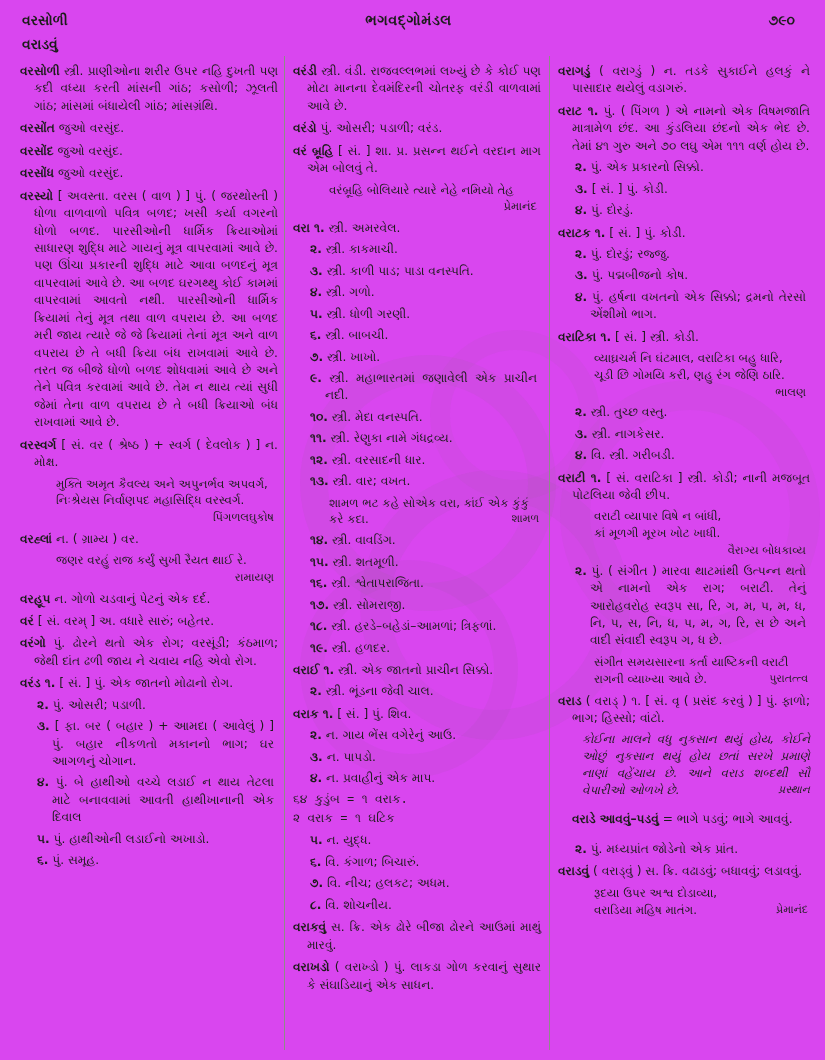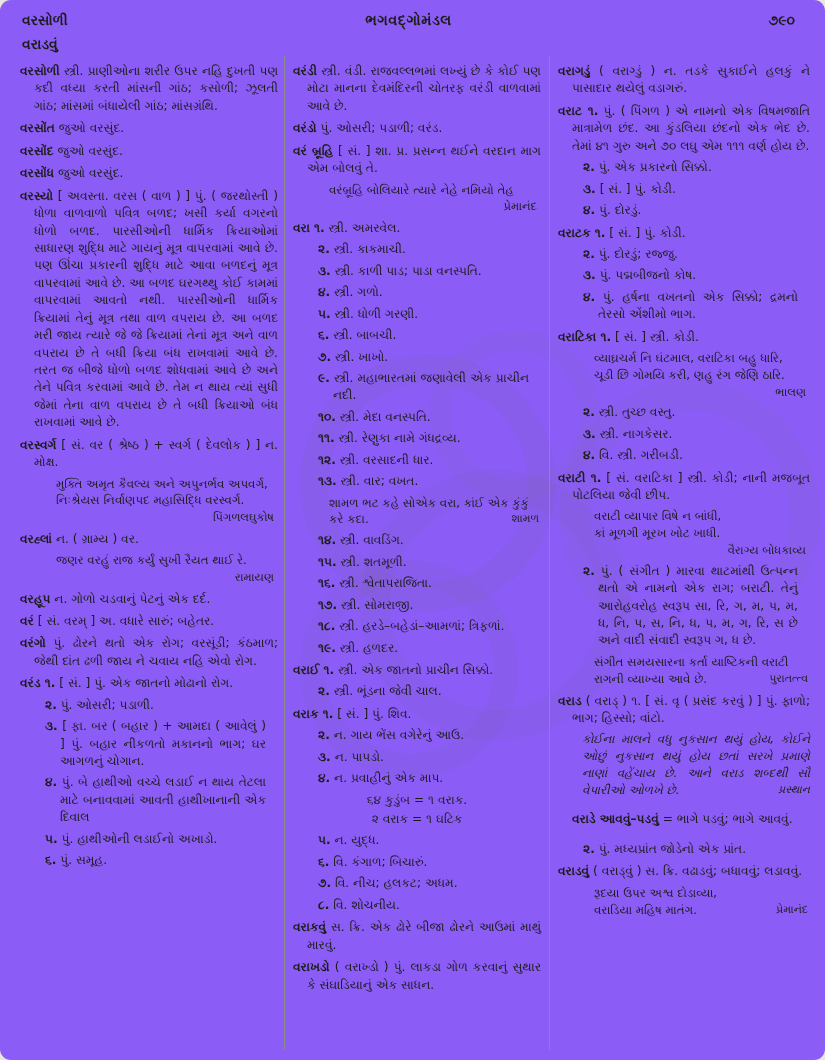--- a/index.html
+++ b/index.html
@@ -1,44 +1,43 @@
 <!DOCTYPE html>
 <html><head>
 <meta charset="utf-8">
 <style>
   html,body{margin:0;padding:0;background:#e8e6e0;}
   .page{
     position:relative;width:825px;height:1060px;margin:0 auto;
-    background:#8b5cf6;color:#1c1c1a;overflow:hidden;
+    background:#d946ef;color:#1c1c1a;overflow:hidden;
     font-family:"DejaVu Sans","Liberation Sans",sans-serif;
-    border-radius:11px;
   }
   
   .hdr-left{position:absolute;left:22px;top:12px;font-weight:bold;font-size:14px;}
   .hdr-left2{position:absolute;left:22px;top:36px;font-weight:bold;font-size:14px;}
   .hdr-title{position:absolute;left:0;right:8px;top:12px;text-align:center;font-weight:bold;font-size:14.5px;letter-spacing:.5px;}
   .hdr-page{position:absolute;right:30px;top:12px;font-weight:bold;font-size:14px;}
   
   .divider{position:absolute;top:56px;bottom:10px;width:1px;background:#8d8d88;}
   .div1{left:284px;}
   .div2{left:549px;}
   
   .col{position:absolute;top:58px;font-size:12.2px;line-height:1.43;text-align:justify;}
   .col1{left:20px;width:258px;}
   .col2{left:293px;width:248px;}
   .col3{left:558px;width:252px;}
   .entry{margin:5px 0 4px;padding-left:14px;text-indent:-14px;}
   .head{font-weight:bold;}
-  .sense{margin:4px 12px;padding-left:28px;text-indent:-15px;}
+  .sense{margin:4px 4px;padding-left:28px;text-indent:-15px;}
   .num{font-weight:bold;}
   .verse{margin:2px 0 4px 0;padding-left:36px;text-align:left;font-size:11.8px;}
   .vline{padding-right:2px;}
   .vattr{text-align:right;padding-right:4px;font-size:11.5px;}
   .vattr-inline{float:right;font-size:11px;}
-  .formula{margin:2px 0;text-align:center;text-indent:0;}
+  .formula{margin:2px 0;text-align:left;text-indent:0;font-family:Liberation Mono, monospace;}
   .note{margin:4px 0;padding-left:24px;font-size:11.9px;font-style:italic;}
   .idiom{margin:12px 0;padding-left:24px;text-indent:-10px;}
   
   .ring{position:absolute;border-radius:50%;pointer-events:none;}
   .r1{left:300px;top:355px;width:200px;height:200px;border:28px solid rgba(110,110,104,0.07);}
   .r2{left:360px;top:470px;width:210px;height:210px;border:30px solid rgba(110,110,104,0.065);}
   .r3{left:300px;top:560px;width:170px;height:170px;border:24px solid rgba(110,110,104,0.06);}
   .r4{left:560px;top:380px;width:200px;height:210px;border:30px solid rgba(110,110,104,0.05);}
   .r5{left:430px;top:330px;width:130px;height:130px;border:20px solid rgba(110,110,104,0.05);}
 </style>

